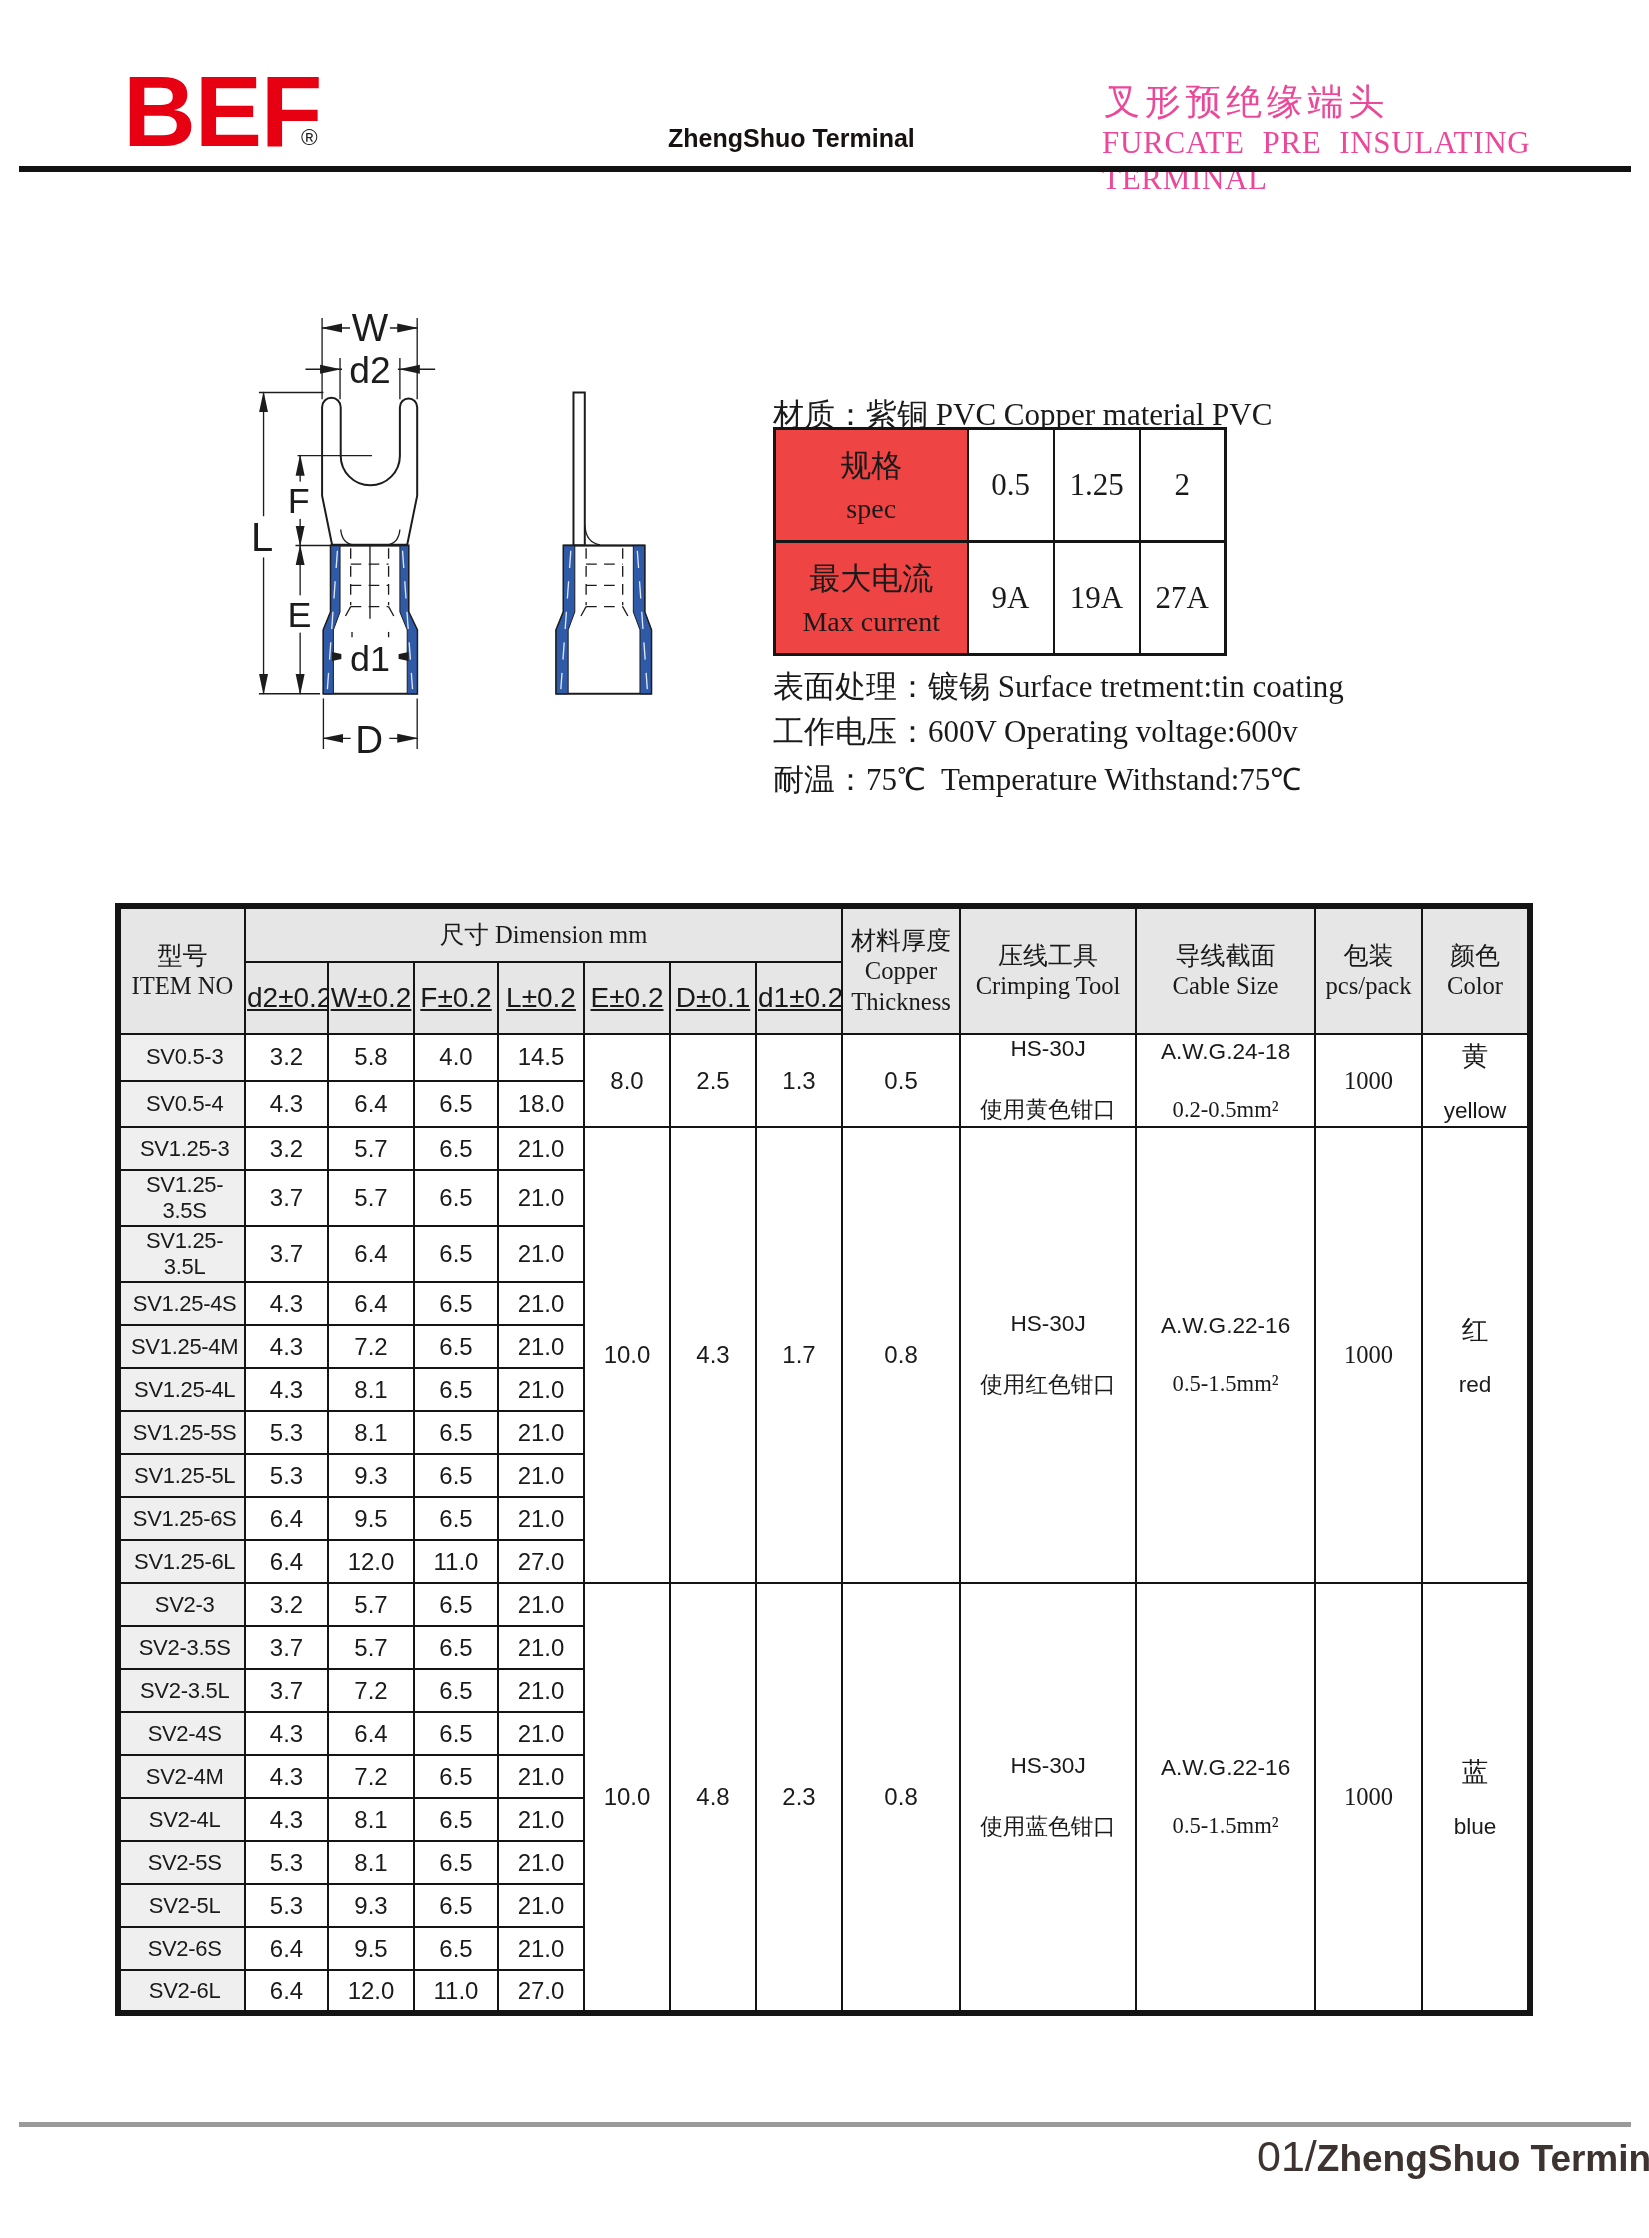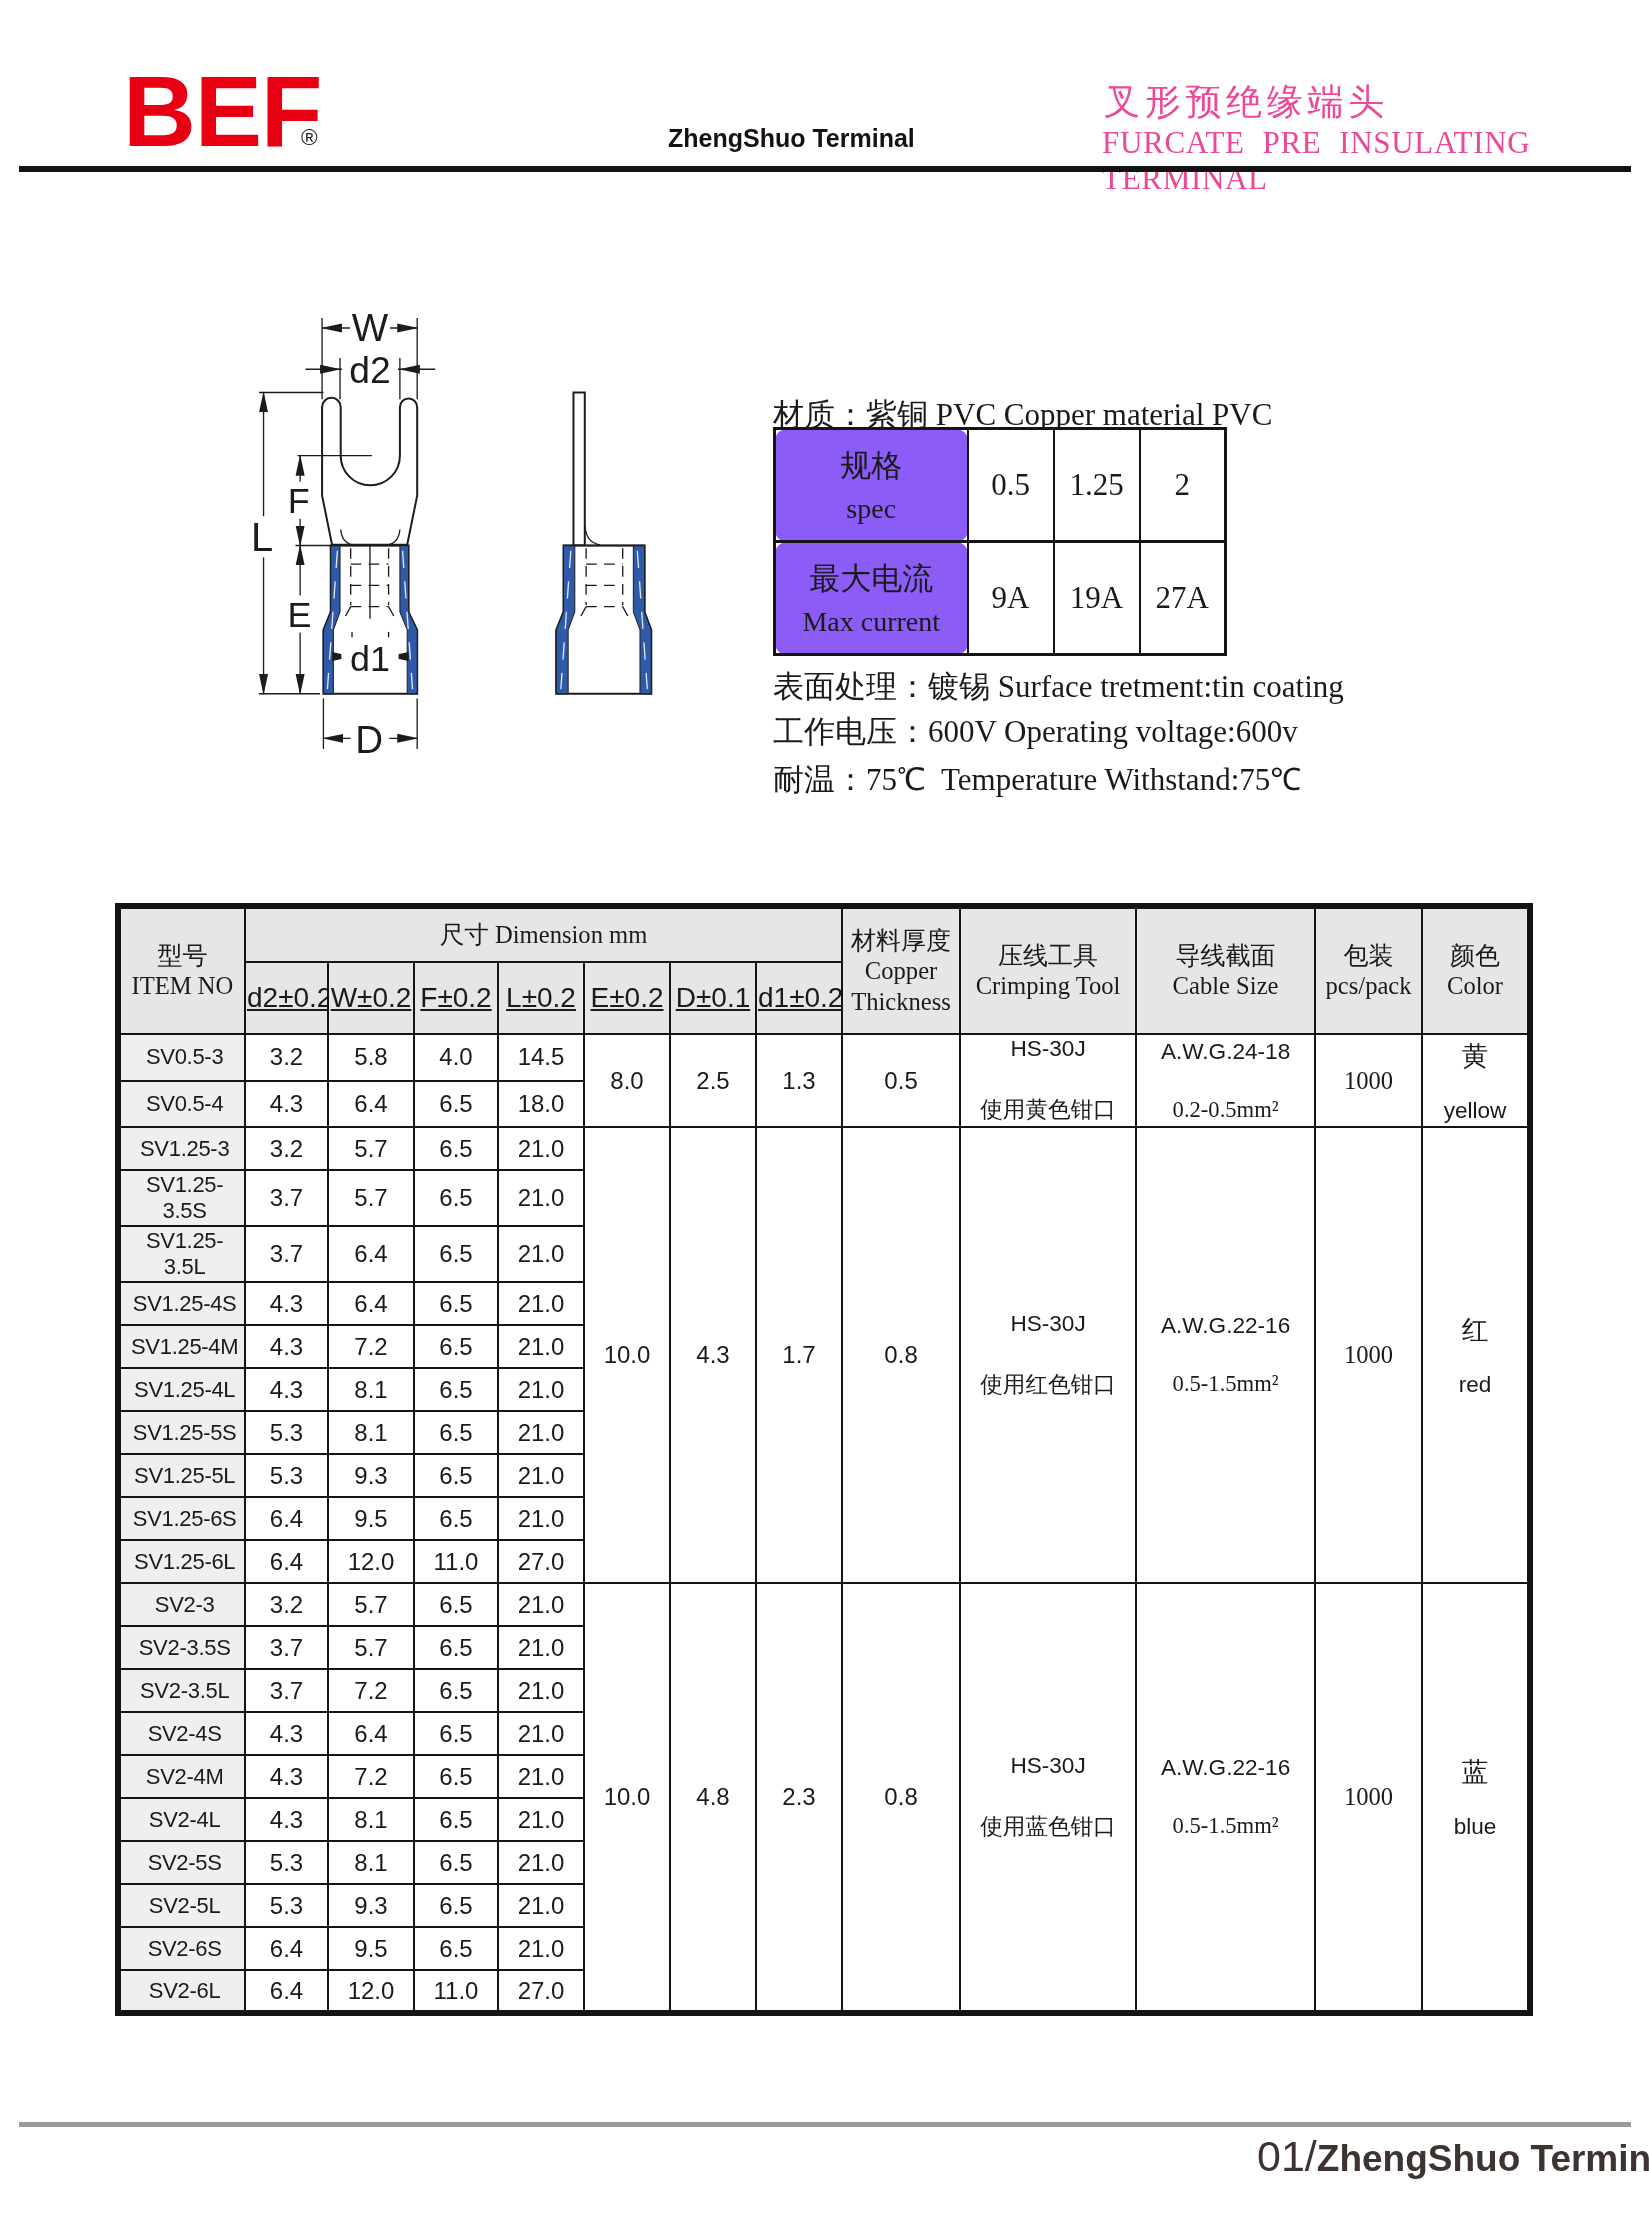--- a/index.html
+++ b/index.html
@@ -14,21 +14,21 @@
   #brand-en{left:668px;top:124px;font-size:25px;font-weight:700;color:#171211;}
   #prod-cn{left:1104px;top:78px;font-size:36px;letter-spacing:4.7px;font-family:"Liberation Serif",serif;color:#ec4899;}
   #prod-en{left:1102px;top:125px;font-size:31px;letter-spacing:0.7px;word-spacing:9.3px;font-family:"Liberation Serif",serif;color:#ec4899;}
   #top-rule{left:18.6px;top:166px;width:1612px;height:6px;background:#121212;}
 
   
   #material-line{left:773px;top:394px;font-size:31px;font-family:"Liberation Serif",serif;}
   #spec-table{left:773px;top:427px;border-collapse:collapse;table-layout:fixed;border:3.3px solid #151515;}
   #spec-table td{border:2px solid #151515;text-align:center;vertical-align:middle;
                  font-family:"Liberation Serif",serif;font-size:31px;height:108px;background:#fff;}
-  #spec-table td.sp-label{background:#8b5cf6;border-bottom-width:3.3px;border-radius:12px;}
+  #spec-table td.sp-label{background:#ef4444;border-bottom-width:3.3px;}
   #spec-table tr:first-child td{border-bottom-width:3.3px;}
   .sp-label .cn{font-size:31px;}
   .sp-label .en{font-size:28px;margin-top:5.3px;}
 
   .note-line{font-size:31px;font-family:"Liberation Serif",serif;white-space:pre;}
   #note-0{left:773px;top:666px;}
   #note-1{left:773px;top:711px;}
   #note-2{left:773px;top:757px;}
 
   

